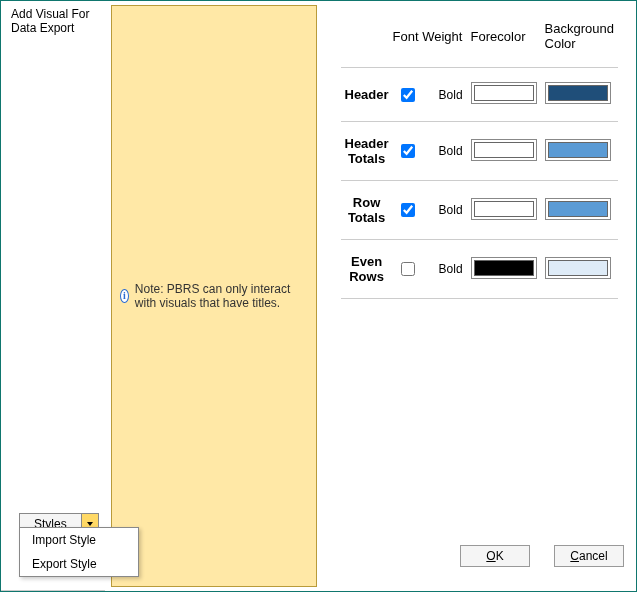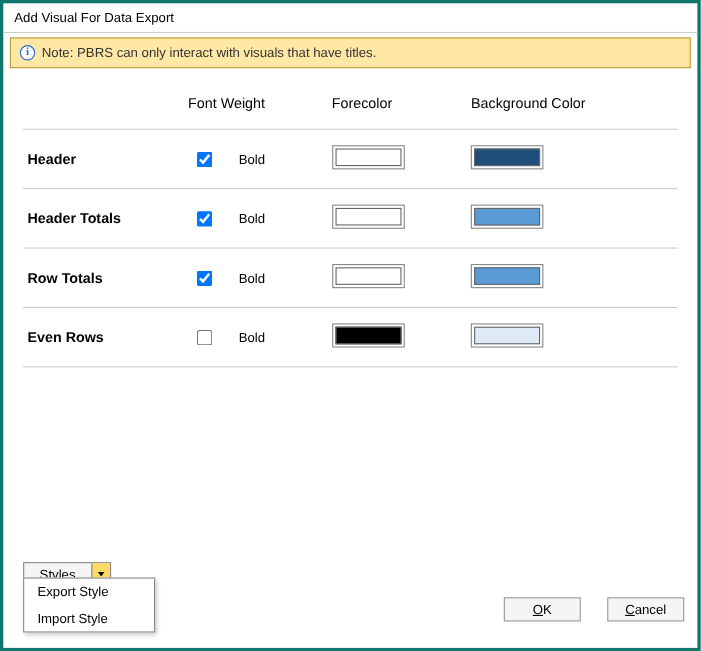--- a/index.html
+++ b/index.html
@@ -6,26 +6,25 @@
   body {
     margin: 0;
     font-family: "Segoe UI", Tahoma, sans-serif;
     font-size: 12px;
     background: #fff;
     color: #000;
   }
   .dialog {
     width: 637px;
     height: 592px;
-    border: 3px solid #0f766e;
+    border: 1px solid #0f766e;
     margin: 0;
     position: relative;
     background: #fff;
     display: flex;
-    flex-direction: column;
   }
   .titlebar {
     padding: 6px 10px;
     font-size: 12px;
     border-bottom: 1px solid #ccc;
   }
   .note-bar {
     margin: 4px 6px;
     background: #ffe8a6;
     border: 1px solid #b99b3a;
@@ -91,20 +90,21 @@
   table.grid td {
     padding: 14px 4px;
     border-bottom: 1px solid #ccc;
     vertical-align: middle;
   }
   table.grid tr:first-of-type td { border-top: 1px solid #ccc; }
   .rowlabel {
     font-weight: bold;
     font-size: 13px;
     width: 150px;
+    text-align: center;
   }
   .cb {
     display: flex;
     align-items: center;
     gap: 21px;
   }
   .cb input {
     width: 14px; height: 14px;
   }
   .swatch-wrap {
@@ -255,22 +255,22 @@
   <div class="footer">
     <div class="styles-split">
       <span class="main">Styles</span>
       <span class="arrow">
           <span class="tri"></span>
         </span>
     </div>
   </div>
 
   <div class="styles-menu">
+    <div class="item">Import Style</div>
     <div class="item">Export Style</div>
-    <div class="item">Import Style</div>
   </div>
 
   <div class="dialog-buttons">
     <button><span class="u">O</span><span>K</span></button>
     <button><span class="u">C</span><span>ancel</span></button>
   </div>
 
 </div>
 
 </body></html>

